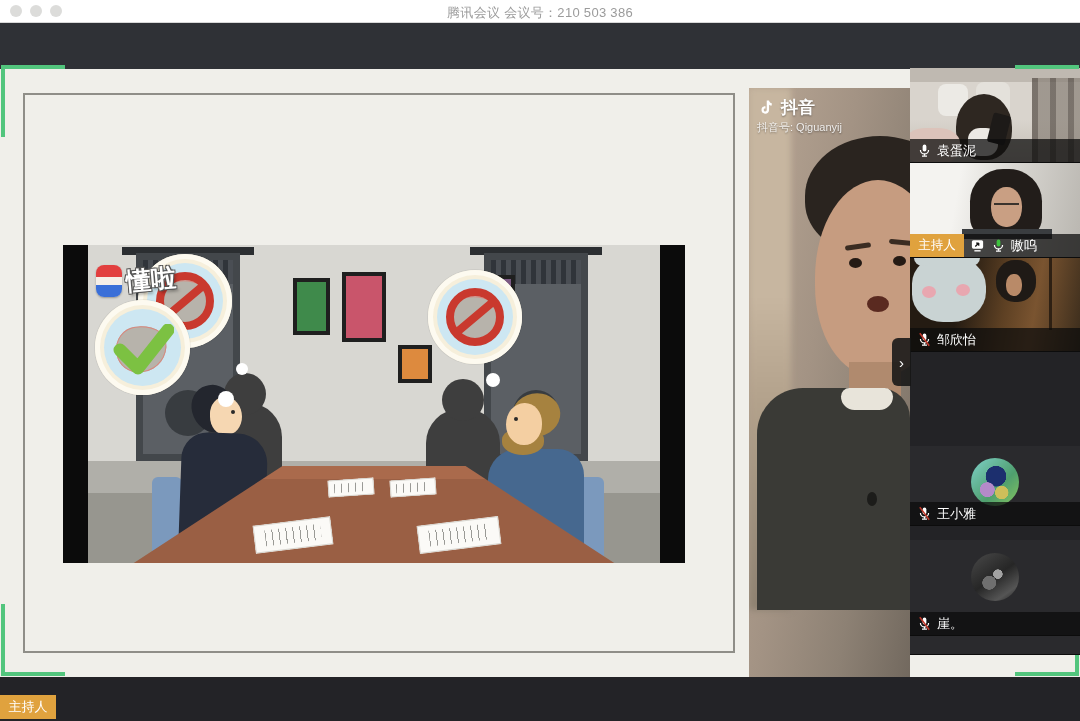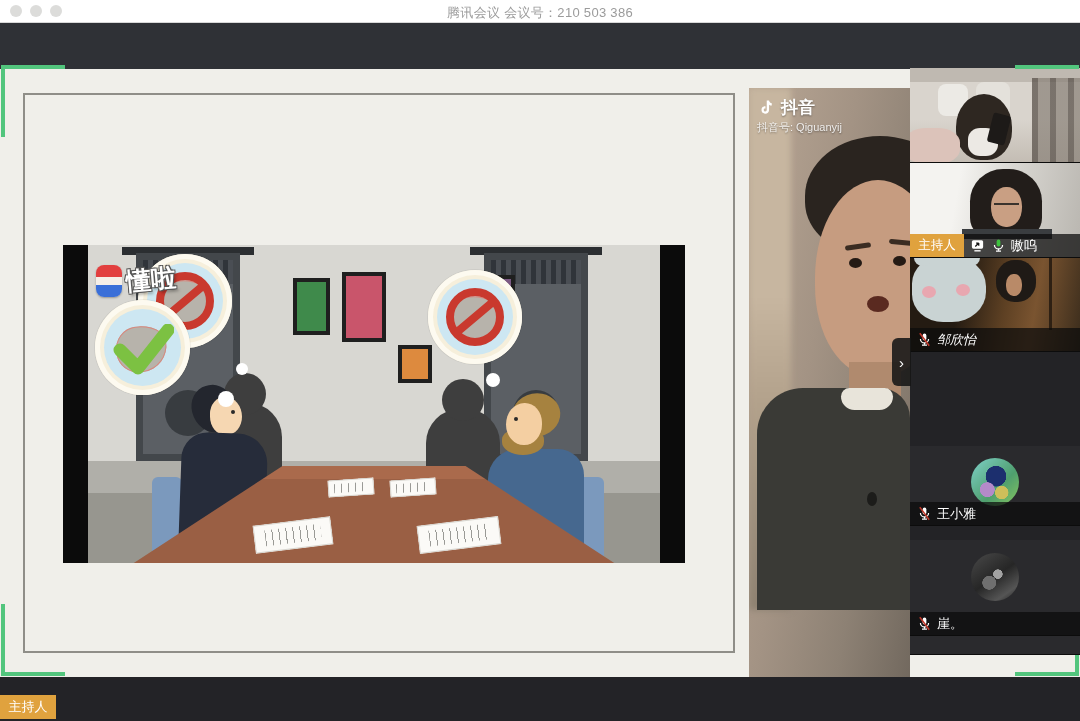--- a/index.html
+++ b/index.html
@@ -127,21 +127,21 @@
   .t1 .hair { position:absolute; left:46px; top:26px; width:56px; height:66px; background:#2e2721; border-radius:50% 50% 44% 44%; }
   .t1 .mask { position:absolute; left:58px; top:60px; width:30px; height:28px; background:#ece9e4; border-radius:40%; }
   .t1 .phone { position:absolute; left:80px; top:46px; width:18px; height:30px; background:#1d1a18; transform:rotate(14deg); border-radius:3px; }
   .t1 .sweater { position:absolute; left:-6px; top:60px; width:56px; height:36px; background:#dcc3ba; border-radius:40%; }
   .t2 { background:linear-gradient(100deg,#f4f3f0 0 28%,#dad8d3 55%,#b9b6b0 100%); }
   .t2 .hair { position:absolute; left:60px; top:6px; width:72px; height:70px; background:#221d1a; border-radius:46% 46% 30% 30%; }
   .t2 .face { position:absolute; left:81px; top:24px; width:31px; height:40px; background:#c99f83; border-radius:48%; }
   .t2 .glass { position:absolute; left:84px; top:40px; width:25px; height:7px;
      border-top:2px solid #3a332d; }
   .t2 .body { position:absolute; left:52px; top:66px; width:90px; height:10px; background:#3a3d40; }
-  .t3 { background:linear-gradient(100deg,#241b12 0 30%,#5d4023 55%,#7a5430 72%,#3a2c1c 100%);font-style:italic; }
+  .t3 { background:linear-gradient(100deg,#241b12 0 30%,#5d4023 55%,#7a5430 72%,#3a2c1c 100%); }
   .t3 .doorline { position:absolute; right:28px; top:0; width:3px; height:72px; background:#2e2013; }
   .t3 .head { position:absolute; left:86px; top:2px; width:40px; height:42px; background:#1f1a16; border-radius:46%; }
   .t3 .facebit { position:absolute; left:96px; top:16px; width:16px; height:22px; background:#b98a68; border-radius:45%; }
   .t3 .plush { position:absolute; left:2px; top:-2px; width:74px; height:66px; background:#c9d3d3; border-radius:42% 46% 46% 42%; }
   .t3 .cheek1,.t3 .cheek2 { position:absolute; width:14px; height:12px; background:#e8a7b0; border-radius:50%; }
   .t3 .cheek1 { left:12px; top:28px; } .t3 .cheek2 { left:46px; top:26px; }
   .t3 .ear1,.t3 .ear2 { position:absolute; width:18px; height:16px; background:#c9d3d3; border-radius:50%; }
   .t3 .ear1 { left:4px; top:-8px; } .t3 .ear2 { left:52px; top:-8px; }
   .tdark { background:#2a2a2d; }
   .av-stitch { background:
@@ -289,20 +289,29 @@
 
     <div class="tile t1" style="top:0;height:95px;">
       <div class="shelf"></div>
       <div class="racks"></div>
       <div class="tee1"></div>
       <div class="tee2"></div>
       <div class="hair"></div>
       <div class="mask"></div>
       <div class="phone"></div>
       <div class="sweater"></div>
+      <div class="label">
+        <svg class="micsvg" viewBox="0 0 24 24">
+          <rect x="9" y="2.5" width="6" height="11" rx="3" fill="#fff"></rect>
+          <path d="M5.5 11a6.5 6.5 0 0 0 13 0" stroke="#fff" stroke-width="2" fill="none"></path>
+          <line x1="12" y1="17.5" x2="12" y2="20.5" stroke="#fff" stroke-width="2"></line>
+          <line x1="8" y1="21" x2="16" y2="21" stroke="#fff" stroke-width="2"></line>
+        </svg>
+        <span class="pname">袁蛋泥</span>
+      </div>
     </div>
 
     <div class="tile t2" style="top:95px;height:95px;">
       <div class="hair"></div>
       <div class="face"></div>
       <div class="glass"></div>
       <div class="body"></div>
       <div class="label" style="padding-left:0;">
         <span class="host-badge">主持人</span>
         <svg class="sharesvg" viewBox="0 0 24 24">

